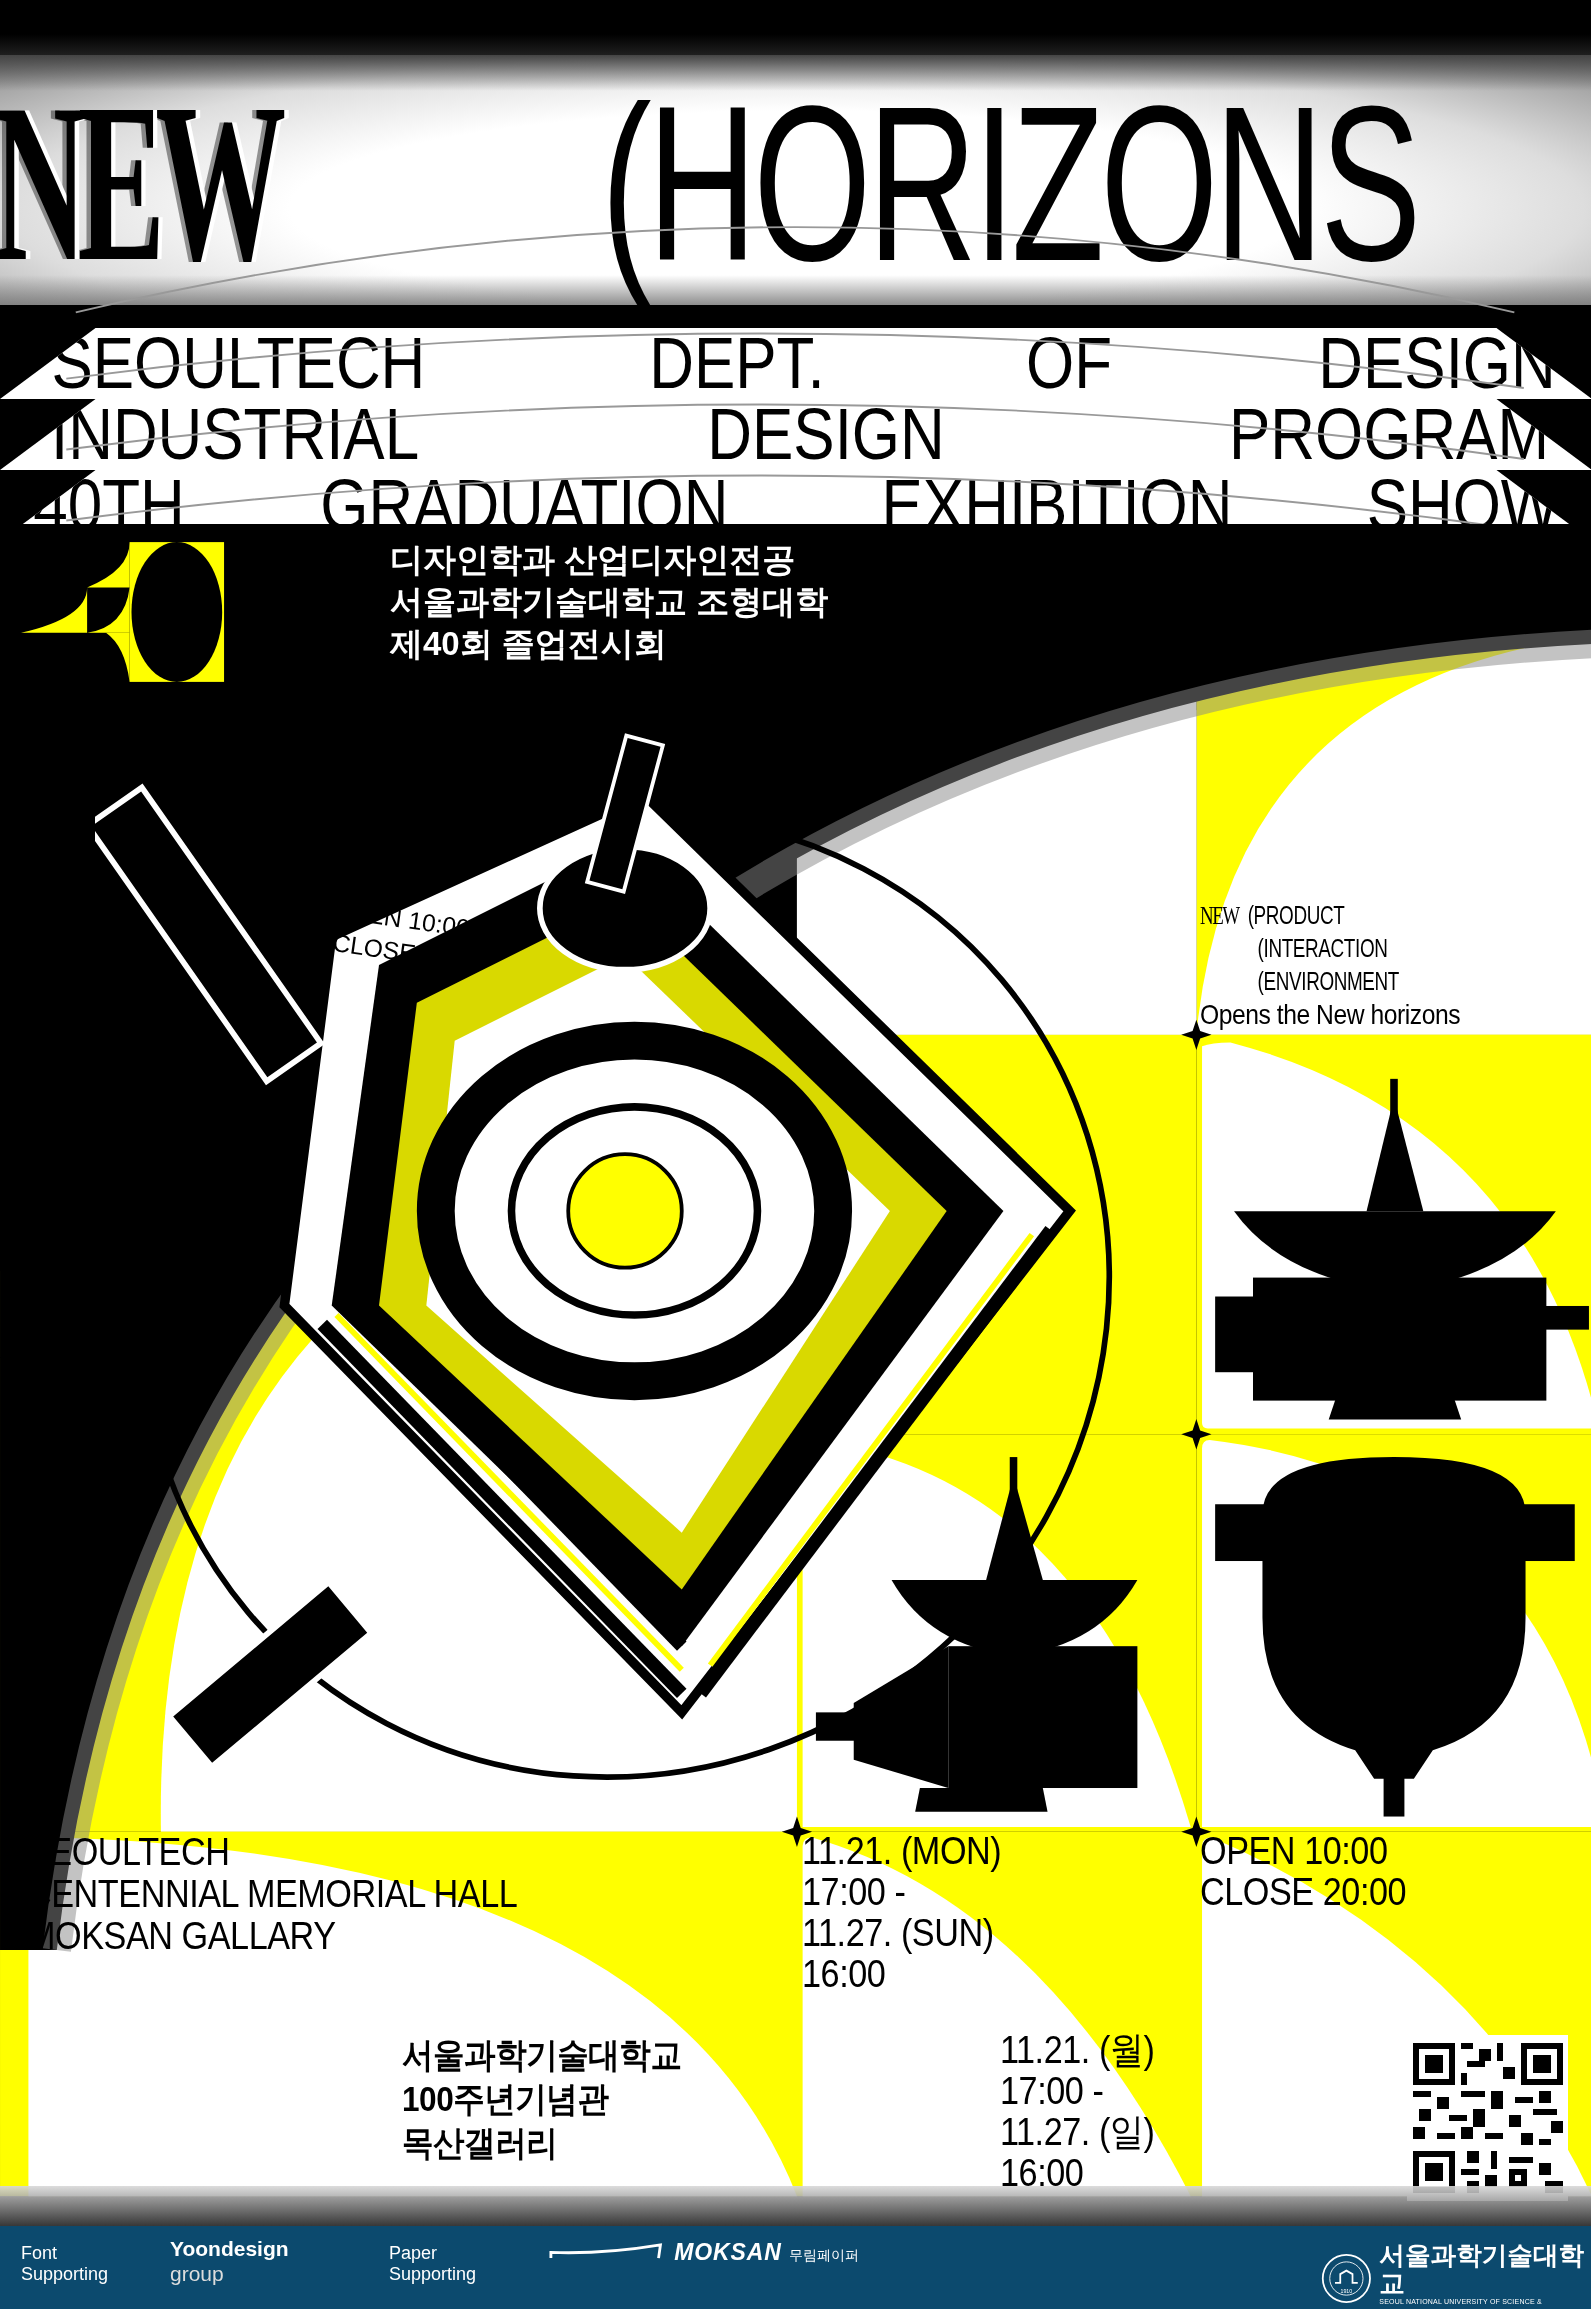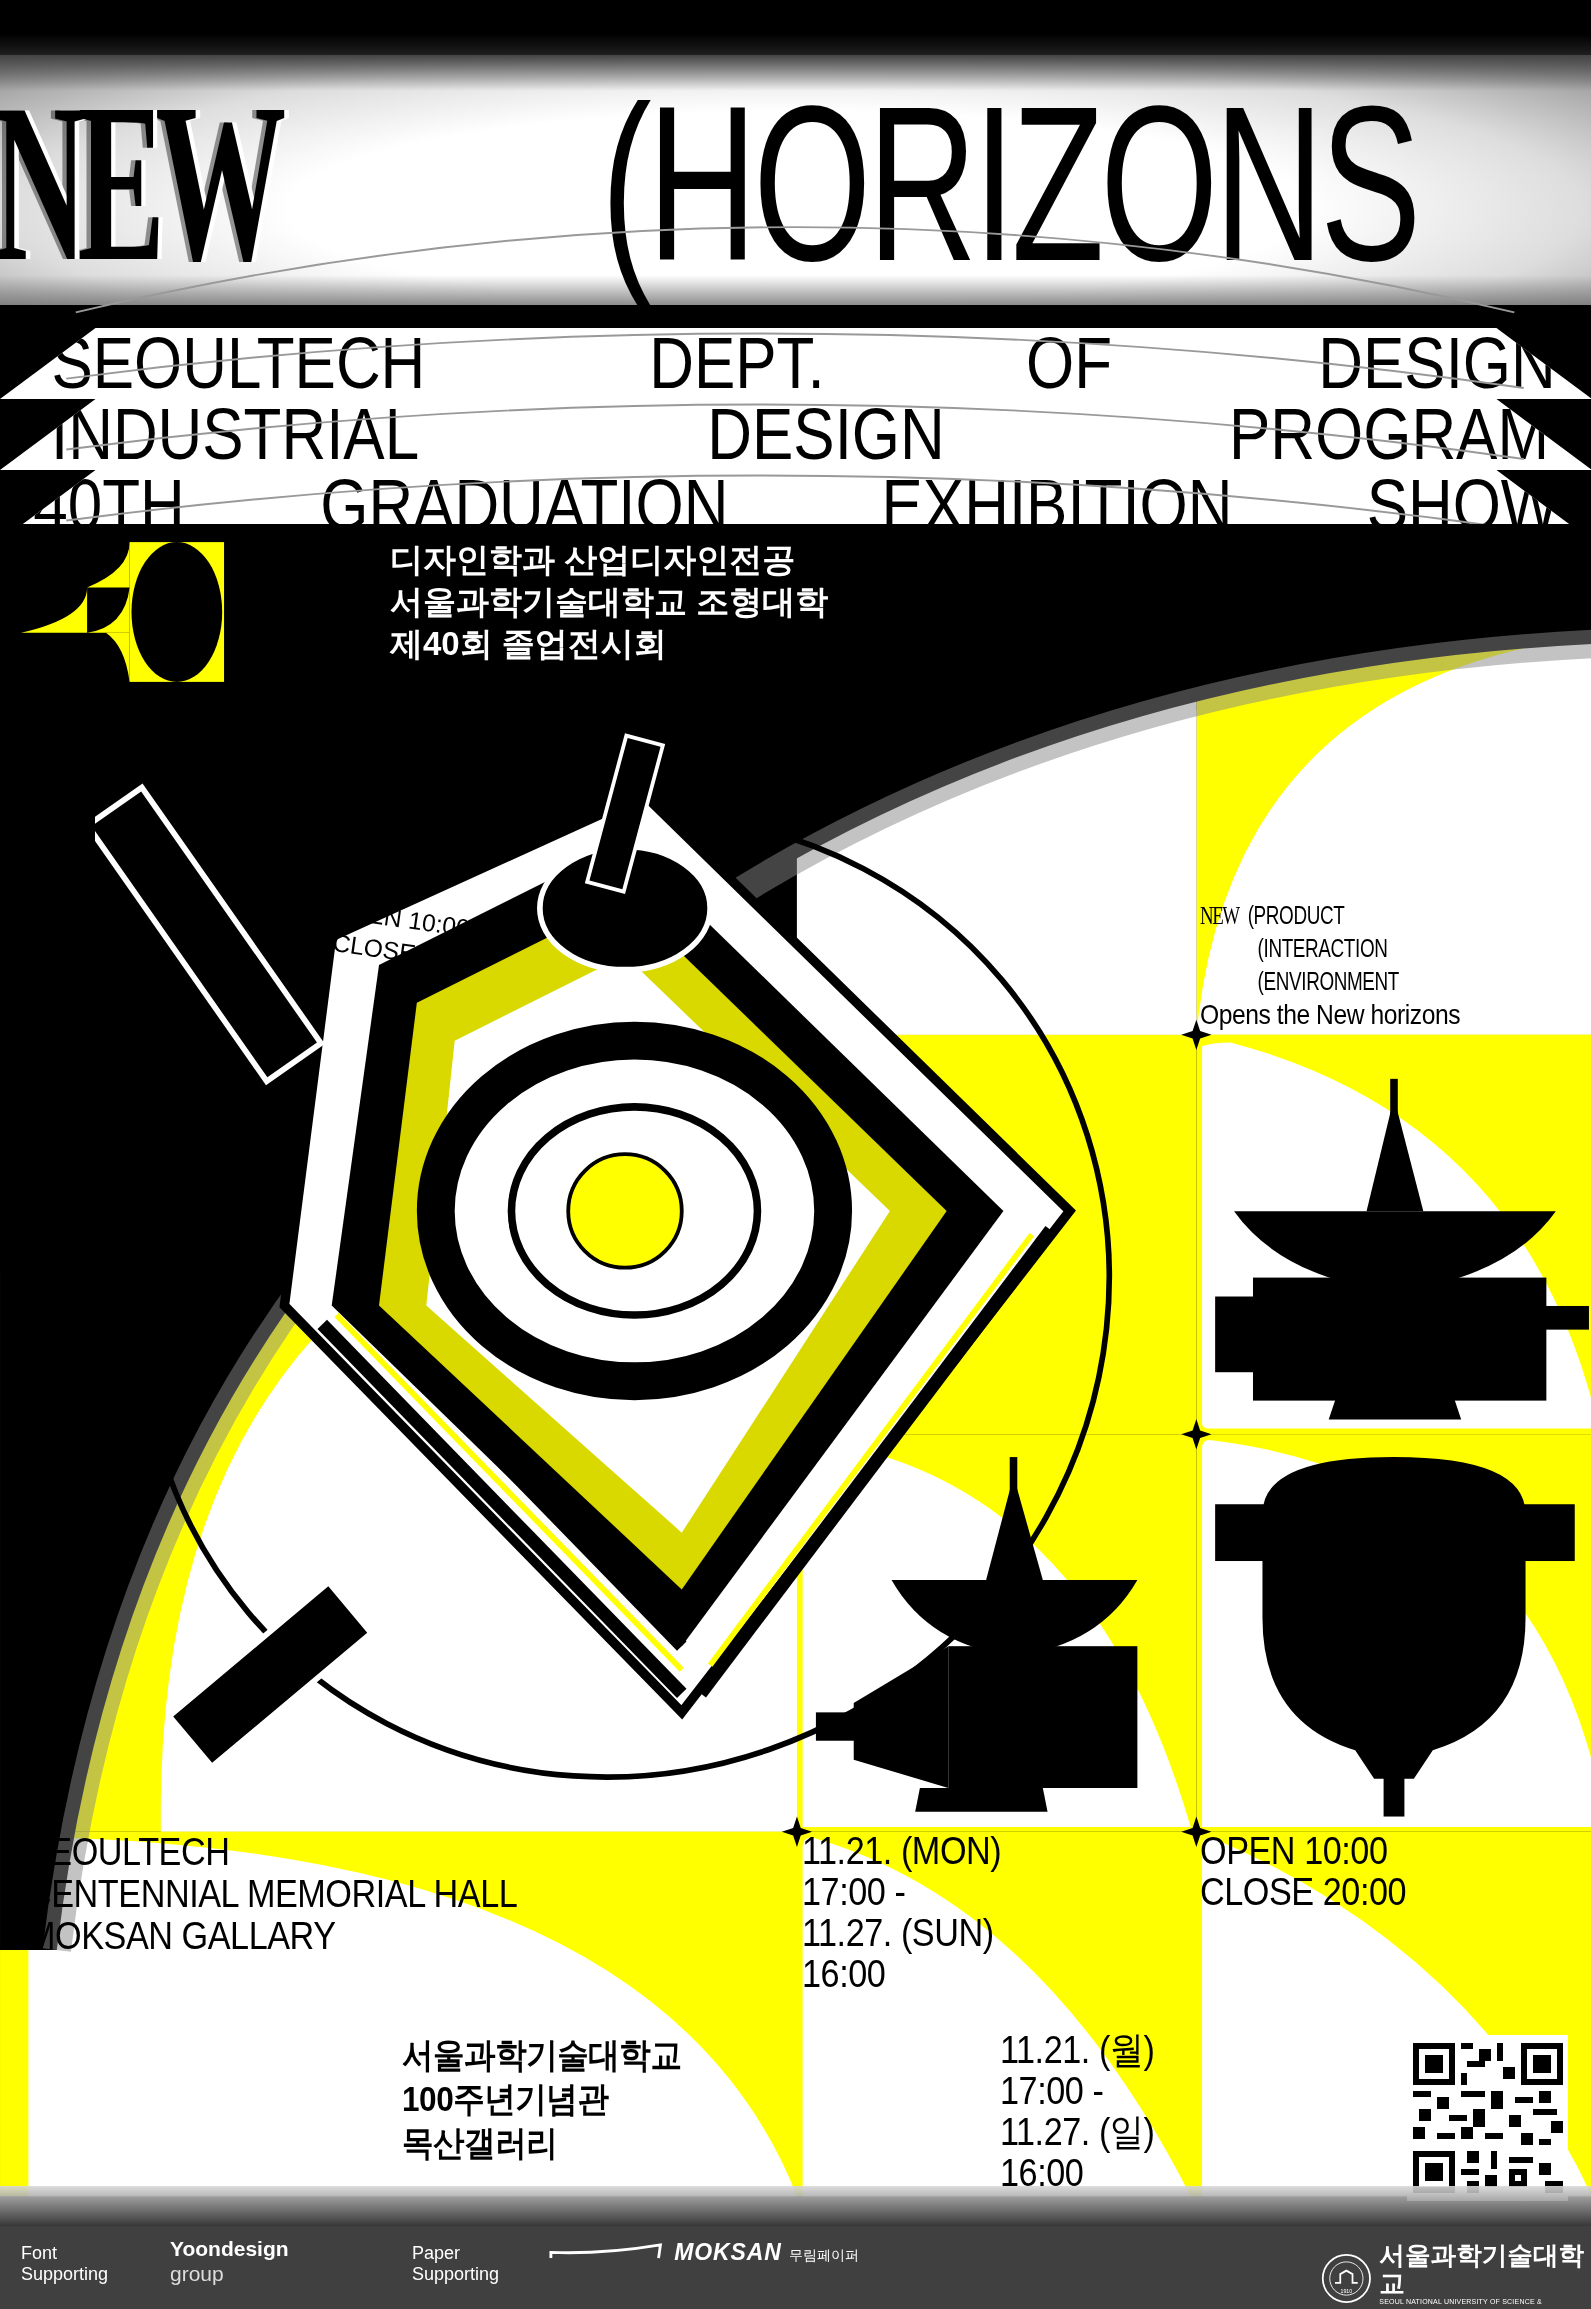--- a/index.html
+++ b/index.html
@@ -75,21 +75,21 @@
   .info div { transform: scaleX(0.9); transform-origin: left; }
 
   .tagline {
     left: 1200px; top: 899px; font-size: 25.6px; line-height: 33px;
   }
   .tagline .cond { display:inline-block; transform: scaleX(0.82); transform-origin:left; }
   .tagline .new-small { font-family: "Liberation Serif", serif; letter-spacing: -1.9px; }
   .tagline .opens { font-size: 27.4px; }
 
   
-  .footer { left:0; top:2226px; width:1592px; height:83px; background:#404040; color:#fff; }
+  .footer { left:0; top:2226px; width:1592px; height:83px; background:#0c4a6e; color:#fff; }
   .footer-noise {
     left:0; top:2186px; width:1592px; height:47px;
     background: linear-gradient(#d8d8d8, #222);
     opacity: .9;
   }
   .f-text { position:absolute; color:#fff; font-size:18px; line-height:21px; }
   .f-brand { position:absolute; color:#fff; }
 
   .qr { left: 1407px; top: 2035px; width: 161px; height: 166px; background:#fff; padding:5.7px; }
 </style>
@@ -351,21 +351,21 @@
 <div class="abs footer-noise"></div>
 <div class="abs footer">
   <div class="f-text" style="left:21px;top:17px">
     <div>Font</div>
     <div>Supporting</div>
   </div>
   <div class="f-brand" style="left:170px;top:11.4px">
     <div style="font-size:21px;font-weight:700;line-height:24.6px">Yoondesign</div>
     <div style="font-size:21px;font-weight:300;line-height:23px;color:#ddd">group</div>
   </div>
-  <div class="f-text" style="left:412px;top:17px">
+  <div class="f-text" style="left:389px;top:17px">
     <div>Paper</div>
     <div>Supporting</div>
   </div>
   <div class="f-brand" style="left:547px;top:13.2px">
     <svg width="123" height="17" viewBox="0 0 130 18">
       <path d="M 4 16 L 4 10 Q 60 12 120 2 L 118 16" fill="none" stroke="#fff" stroke-width="3"></path>
     </svg>
     <span style="font-size:23px;font-weight:900;font-style:italic;letter-spacing:0.9px">MOKSAN</span>
     <span style="font-size:14px;margin-left:3px">무림페이퍼</span>
   </div>

